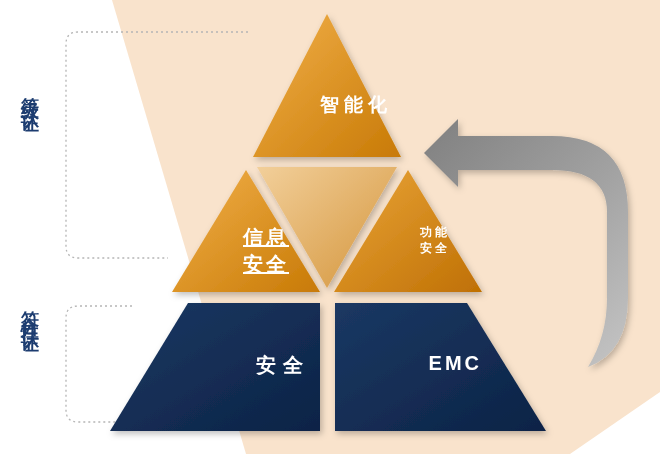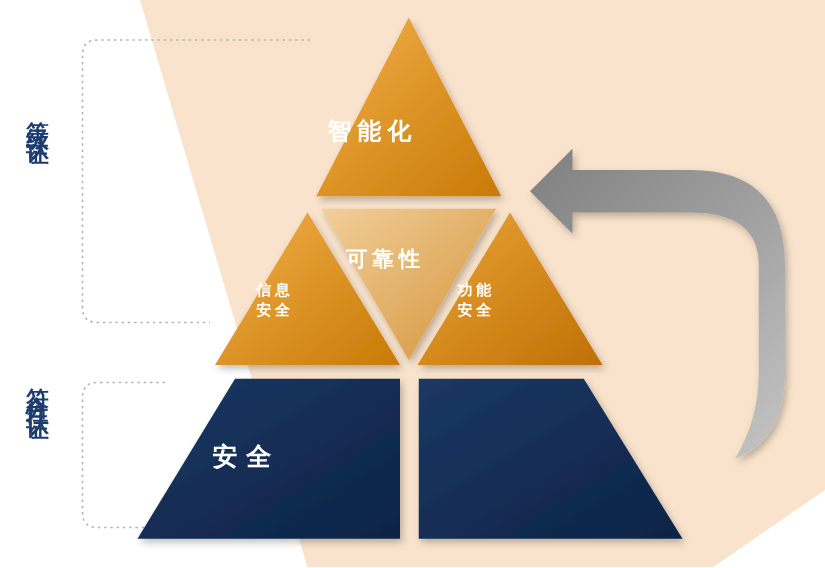--- a/index.html
+++ b/index.html
@@ -14,27 +14,27 @@
   .stage svg.scene {
     position: absolute;
     left: 0; top: 0;
     width: 660px; height: 454px;
     display: block;
   }
   .lbl {
     position: absolute;
     color: #ffffff;
     font-weight: bold;
-    text-align: left;
+    text-align: right;
     white-space: pre-line;
     pointer-events: none;
   }
   .lbl-top      { left: 262px; top: 92px;  width: 130px; font-size: 19px; letter-spacing: 5px; }
   .lbl-midc     { left: 277px; top: 196px; width: 100px; font-size: 17px; letter-spacing: 4px; }
-  .lbl-midl     { left: 205px; top: 224px; width: 84px;  font-size: 12px; letter-spacing: 3px; line-height: 1.35; }
+  .lbl-midl     { left: 205px; top: 224px; width: 84px;  font-size: 20px; letter-spacing: 3px; line-height: 1.35; text-decoration: underline; }
   .lbl-midr     { left: 366px; top: 224px; width: 84px;  font-size: 12px; letter-spacing: 3px; line-height: 1.35; }
   .lbl-botl     { left: 170px; top: 352px; width: 140px; font-size: 20px; letter-spacing: 7px; }
   .lbl-botr     { left: 362px; top: 352px; width: 120px; font-size: 20px; letter-spacing: 3px; }
   .side-lbl {
     position: absolute;
     writing-mode: vertical-rl;
     text-orientation: upright;
     color: #1c3c70;
     font-weight: bold;
     font-size: 18px;
@@ -91,21 +91,21 @@
       <polygon points="257,167 397,167 327,288" fill="url(#gradTan)"></polygon>
       <polygon points="408,170 482,292 334,292" fill="url(#gradOrangeR)"></polygon>
       <polygon points="188,303 320,303 320,431 110,431" fill="url(#gradNavy)"></polygon>
       <polygon points="335,303 467,303 546,431 335,431" fill="url(#gradNavy)"></polygon>
     </g>
   </svg>
 
   <div class="lbl lbl-top">智能化</div>
   <div class="lbl lbl-midl">信息
 安全</div>
-  <div class="lbl lbl-midc">可靠性</div>
   <div class="lbl lbl-midr">功能
 安全</div>
   <div class="lbl lbl-botl">安全</div>
+  <div class="lbl lbl-botr">EMC</div>
 
   <div class="side-lbl side-top">等级认证</div>
   <div class="side-lbl side-bottom">符合性认证</div>
 
 </div>
 
 </body></html>

